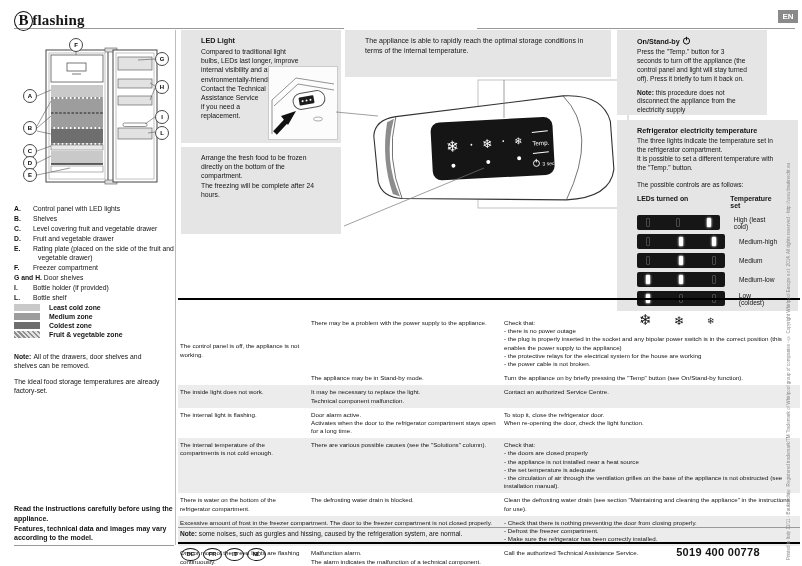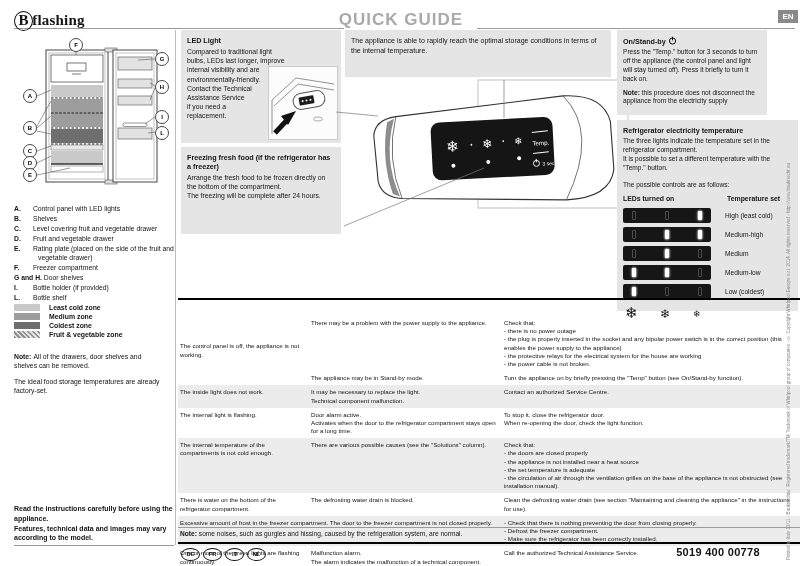--- a/index.html
+++ b/index.html
@@ -1,19 +1,19 @@
 <!DOCTYPE html>
 <html><head>
 <meta charset="utf-8">
 <style>
   html,body{margin:0;padding:0;background:#f2f2f2}
   #page{position:relative;width:802px;height:566px;background:#ffffff;outline:1px solid #c9c9c9;
         font-family:"Liberation Sans",sans-serif;color:#141414;overflow:hidden}
   .abs{position:absolute}
-  .box{background:#e5e5e5;box-sizing:border-box;padding:6px 6px}
+  .box{background:#e5e5e5;box-sizing:border-box;padding:6px 20px}
   .bx-title{font-weight:bold;font-size:7.2px;line-height:1.25;margin-bottom:2px}
   .bx-body{font-size:6.8px;line-height:1.35;white-space:pre-line}
   .hline{background:#9a9a9a;height:1px}
   .blackline{background:#000;height:2px}
 
   
   #brand{left:14px;top:11px;font-family:"Liberation Serif",serif;font-weight:bold;font-size:15px;letter-spacing:.2px}
   #brand .b-init{display:inline-block;border:1.6px solid #111;border-radius:50%;padding:0 3.5px 1px 3.5px;margin-right:-1px}
   #page-title{left:0;top:10px;width:802px;text-align:center;font-size:17px;font-weight:bold;color:#a9a9a9;letter-spacing:1px}
   #lang-badge{left:778px;top:10px;width:20px;height:13px;background:#8a8a8a;color:#fff;font-size:8px;font-weight:bold;
@@ -74,21 +74,20 @@
   svg text{font-family:"Liberation Sans",sans-serif}
 </style>
 </head>
 <body>
 
 <div id="page">
 
   <div class="abs hline" style="left:14px;top:28px;width:330px"></div>
   <div class="abs hline" style="left:477px;top:28px;width:318px"></div>
   <div class="abs" id="brand"><span class="b-init">B</span><span id="brand-rest">flashing</span></div>
-  <div class="abs" id="page-title">QUICK GUIDE</div>
   <div class="abs" id="lang-badge">EN</div>
 
   <div class="abs" style="left:175px;top:30px;width:1px;height:515px;background:#bdbdbd"></div>
 
   <div class="abs" style="left:12px;top:38px">
     <svg width="162" height="164" viewBox="0 0 162 164">
 
       <rect x="34" y="12" width="62" height="132" fill="#fff" stroke="#444" stroke-width="1"></rect>
       <rect x="37" y="15" width="56" height="126" fill="none" stroke="#9a9a9a" stroke-width="0.6"></rect>
 
@@ -222,21 +221,20 @@
           <circle cx="38.5" cy="34" r="1" fill="#fff"></circle>
           <circle cx="42.5" cy="34" r="1" fill="#fff"></circle>
       </g>
       <ellipse cx="50" cy="53" rx="4.5" ry="2" fill="none" stroke="#888" stroke-width="0.7"></ellipse>
       <path d="M7,67 L20,53" stroke="#111" stroke-width="5"></path>
       <polygon points="28,45 13,50 20,59" fill="#111"></polygon>
     </svg>
   </div>
 
   <div class="abs box" id="frz-box">
-    <div class="bx-title">Freezing fresh food (if the refrigerator has a freezer)</div>
     <div class="bx-body">Arrange the fresh food to be frozen directly on the bottom of the compartment.
 The freezing will be complete after 24 hours.</div>
   </div>
 
   <div class="abs box" id="rapid-box">The appliance is able to rapidly reach the optimal storage conditions in terms of the internal temperature.</div>
 
   <svg class="abs" style="left:336px;top:76px" width="298" height="162" viewBox="0 0 298 162">
     <rect x="142" y="4" width="150" height="128" fill="none" stroke="#aaa" stroke-width="0.7"></rect>
     <line x1="0" y1="36" x2="42" y2="40" stroke="#777" stroke-width="0.7"></line>
     <g transform="rotate(-3 150 80)">

